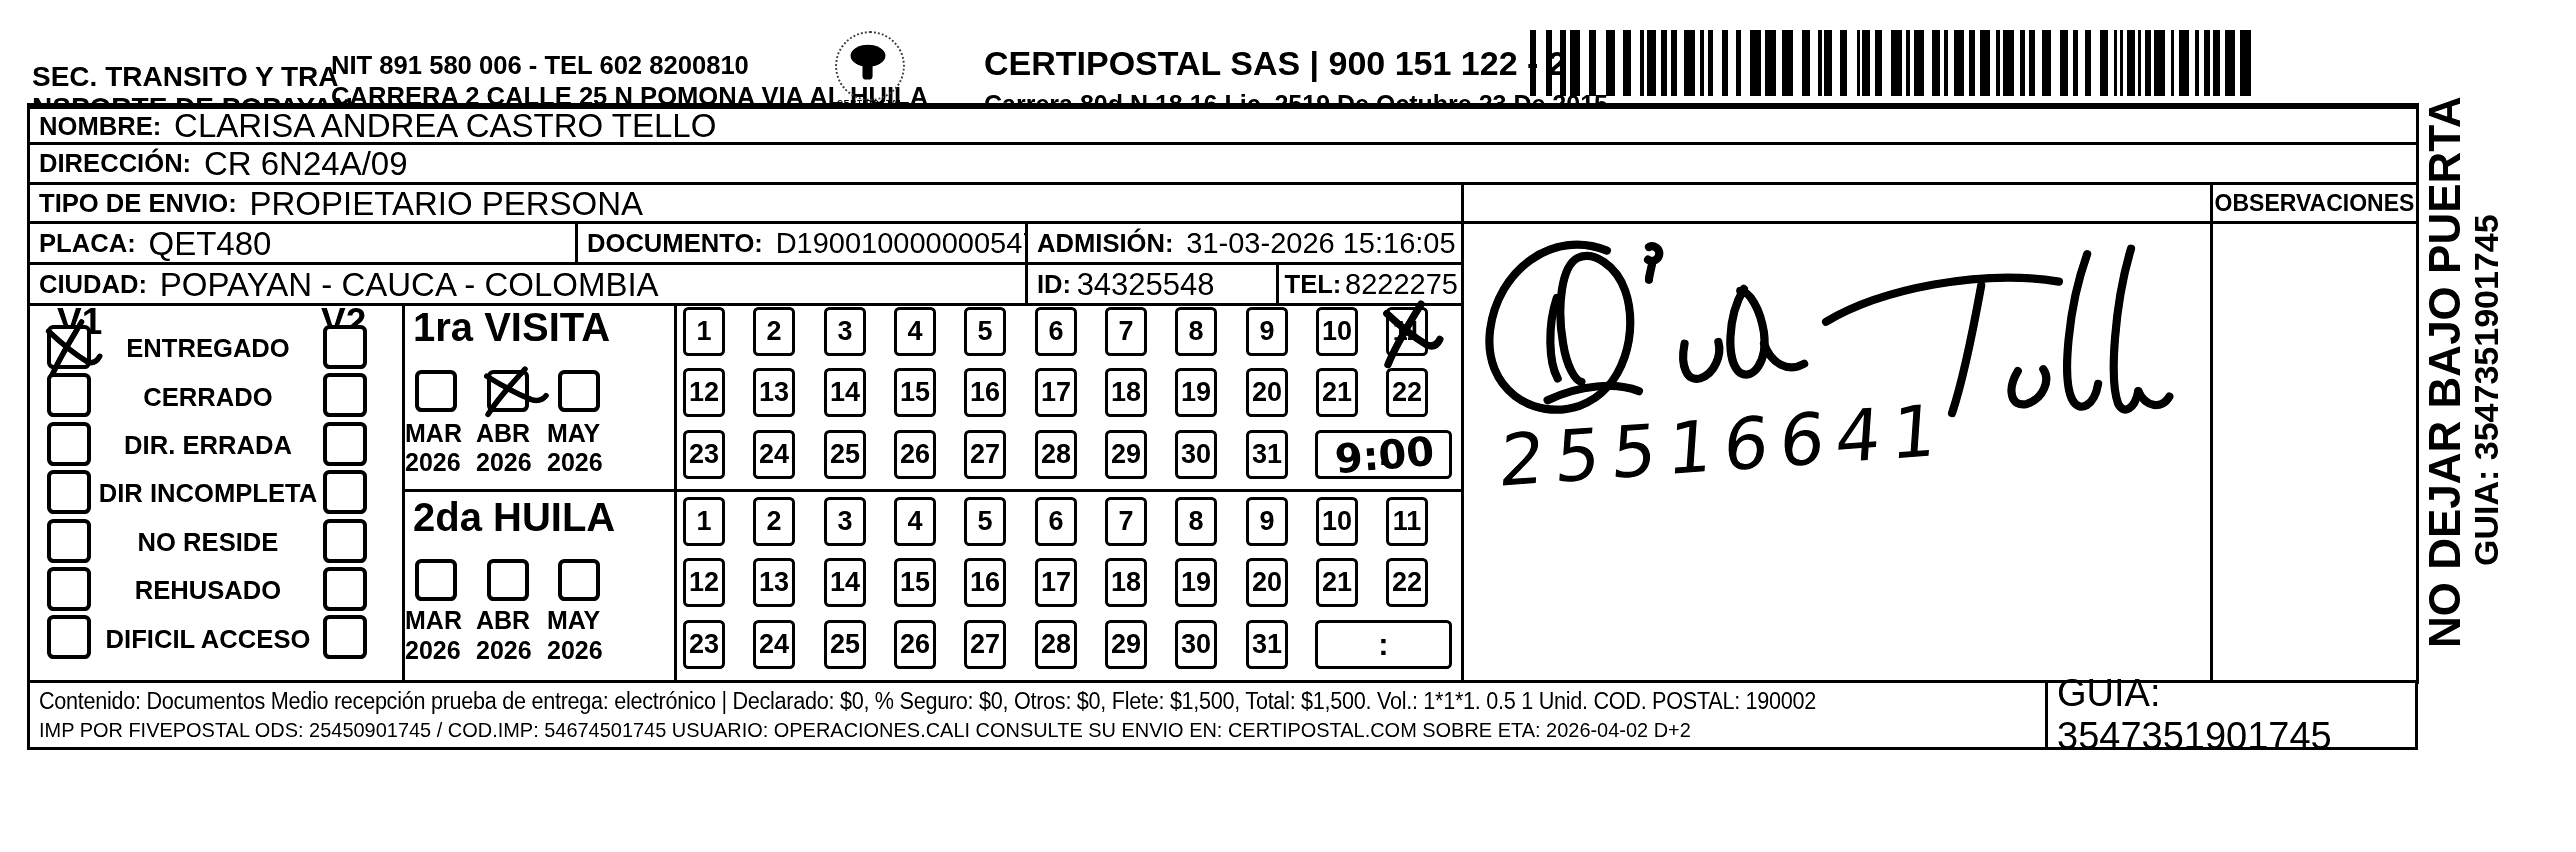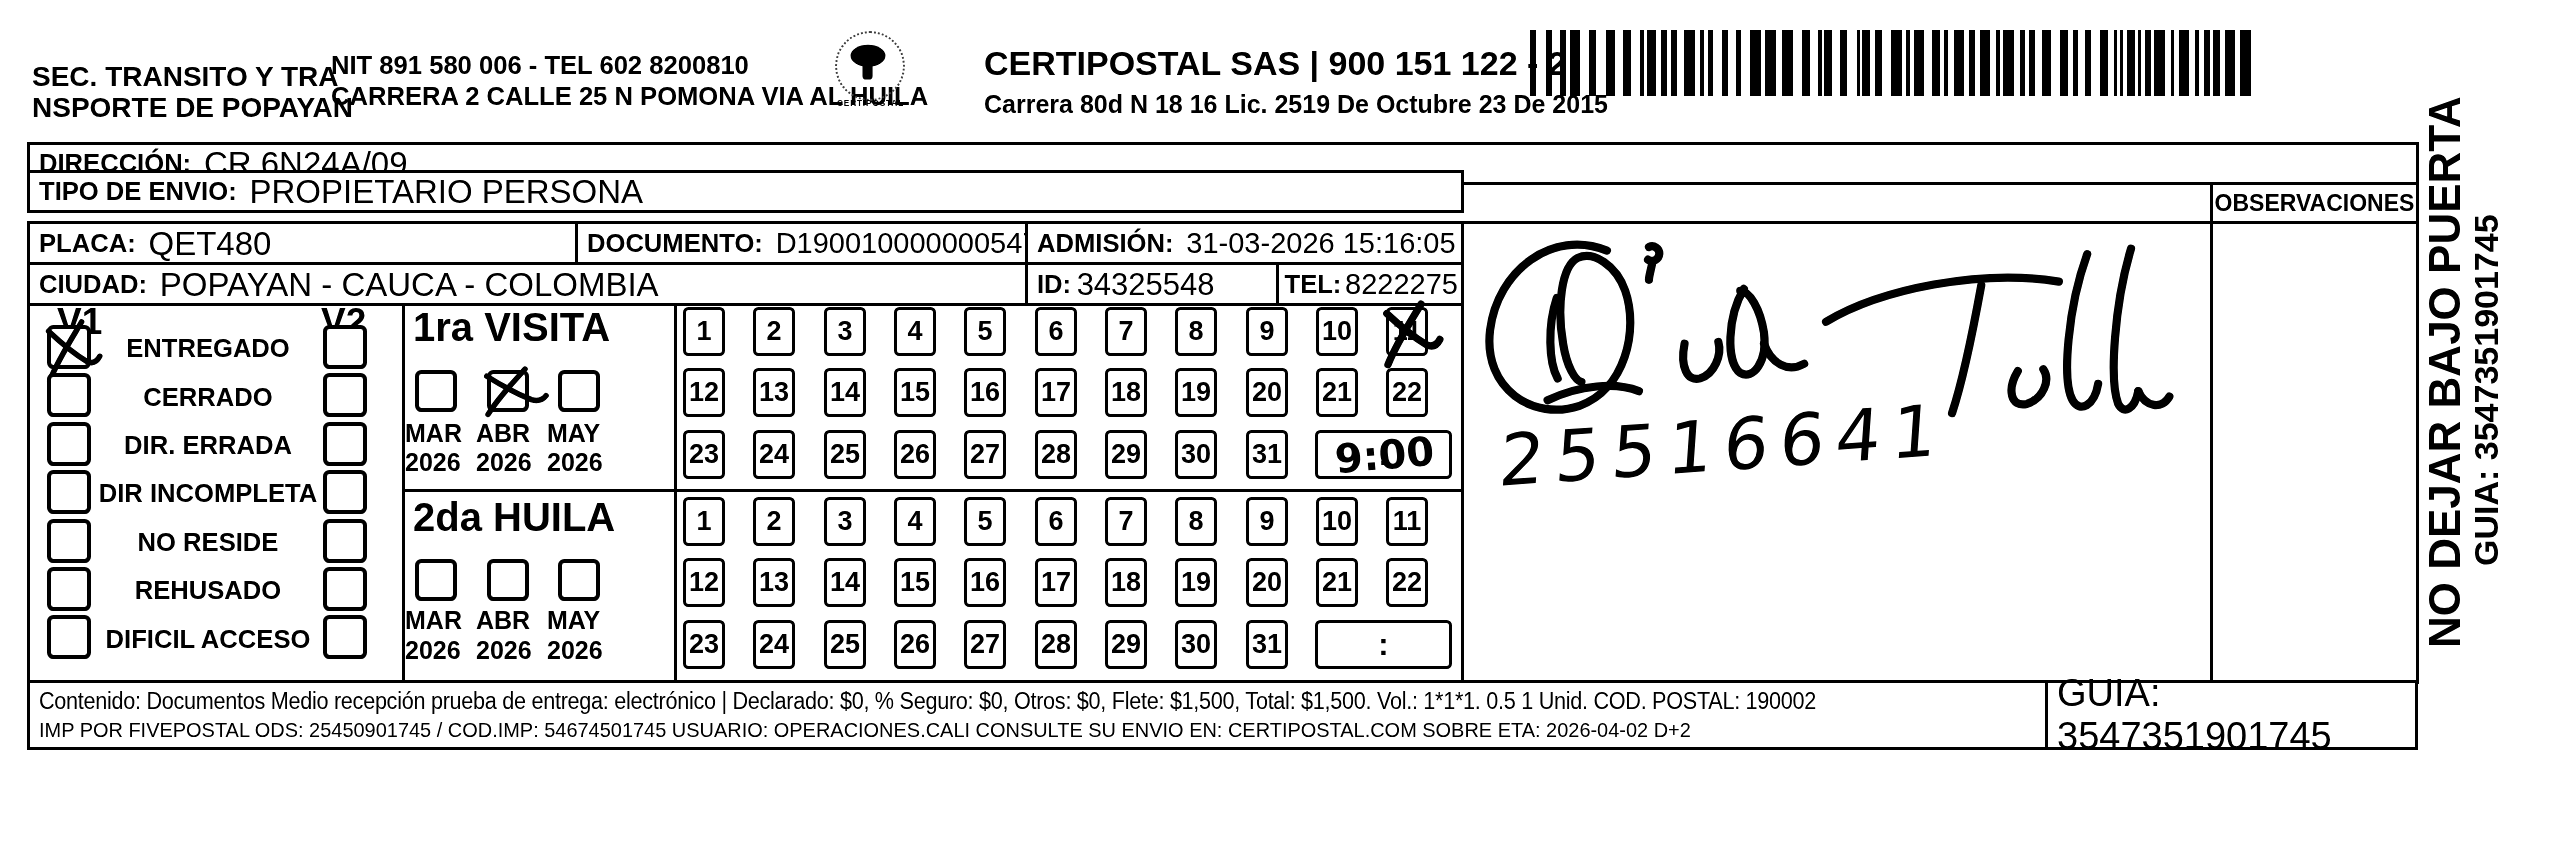--- a/index.html
+++ b/index.html
@@ -105,27 +105,31 @@
       <div style="position:absolute;left:624px;top:0;width:11px;height:100%;background:#000;"></div>
       <div style="position:absolute;left:641px;top:0;width:2.7px;height:100%;background:#000;"></div>
       <div style="position:absolute;left:649px;top:0;width:10px;height:100%;background:#000;"></div>
       <div style="position:absolute;left:665px;top:0;width:3.7px;height:100%;background:#000;"></div>
       <div style="position:absolute;left:674px;top:0;width:5.5px;height:100%;background:#000;"></div>
       <div style="position:absolute;left:683px;top:0;width:7.3px;height:100%;background:#000;"></div>
       <div style="position:absolute;left:695px;top:0;width:10px;height:100%;background:#000;"></div>
       <div style="position:absolute;left:710px;top:0;width:11px;height:100%;background:#000;"></div>
     </div>
 
+  <div class="cell" style="left:27px;top:103px;width:2392px;height:43px;border-top-width:6.4px;">
+    <span class="lbl">NOMBRE:</span>
+    <span class="val">CLARISA ANDREA CASTRO TELLO</span>
+  </div>
 
   <div class="cell" style="left:27px;top:142px;width:2392px;height:43px;">
     <span class="lbl">DIRECCIÓN:</span>
     <span class="val">CR 6N24A/09</span>
   </div>
 
-  <div class="cell" style="left:27px;top:170px;width:1437px;height:43px;">
+  <div class="cell" style="left:27px;top:182px;width:1437px;height:43px;">
     <span class="lbl">TIPO DE ENVIO:</span>
     <span class="val">PROPIETARIO PERSONA</span>
   </div>
   <div class="cell hdrcell" style="left:2210px;top:182px;width:209px;height:43px;font-size:23px;padding:0 1.8px;">
     <span>OBSERVACIONES</span>
   </div>
 
   <div class="cell" style="left:27px;top:221px;width:552px;height:45px;">
     <span class="lbl">PLACA:</span>
     <span class="val">QET480</span>

